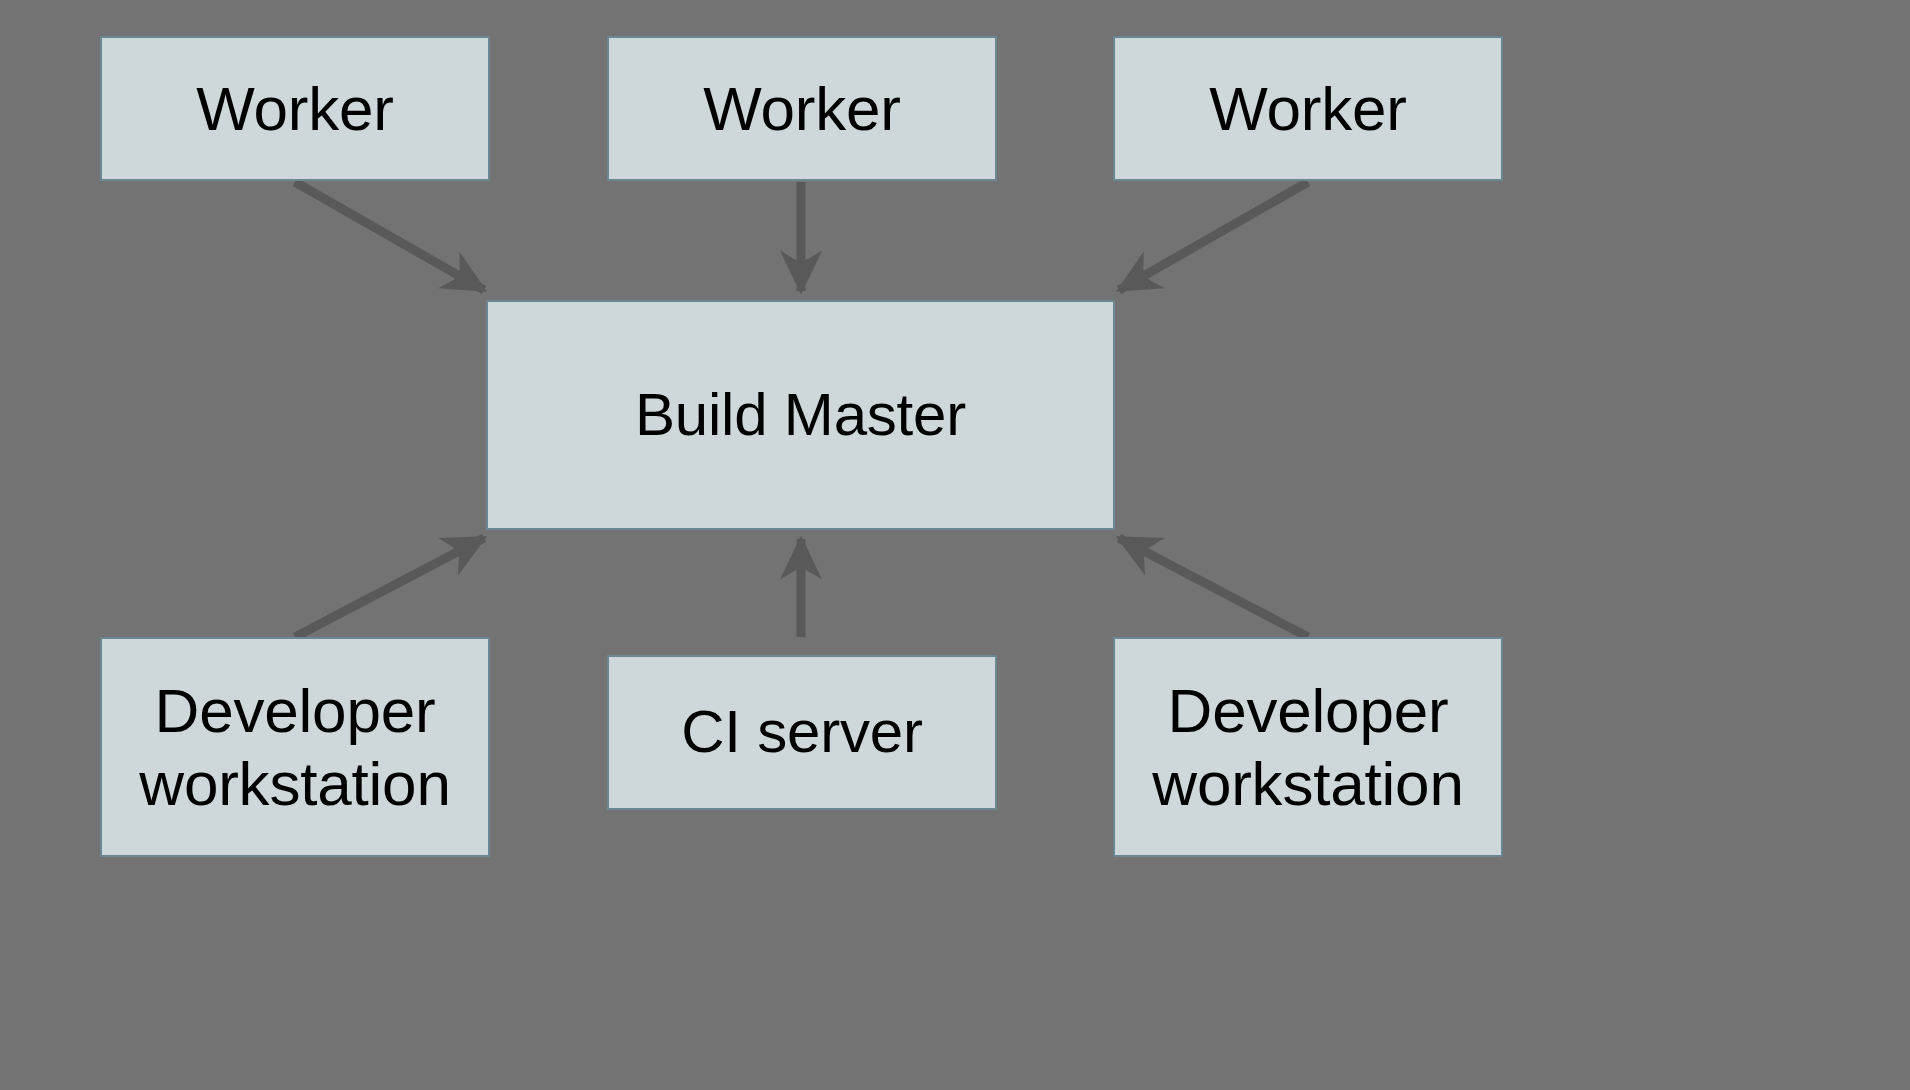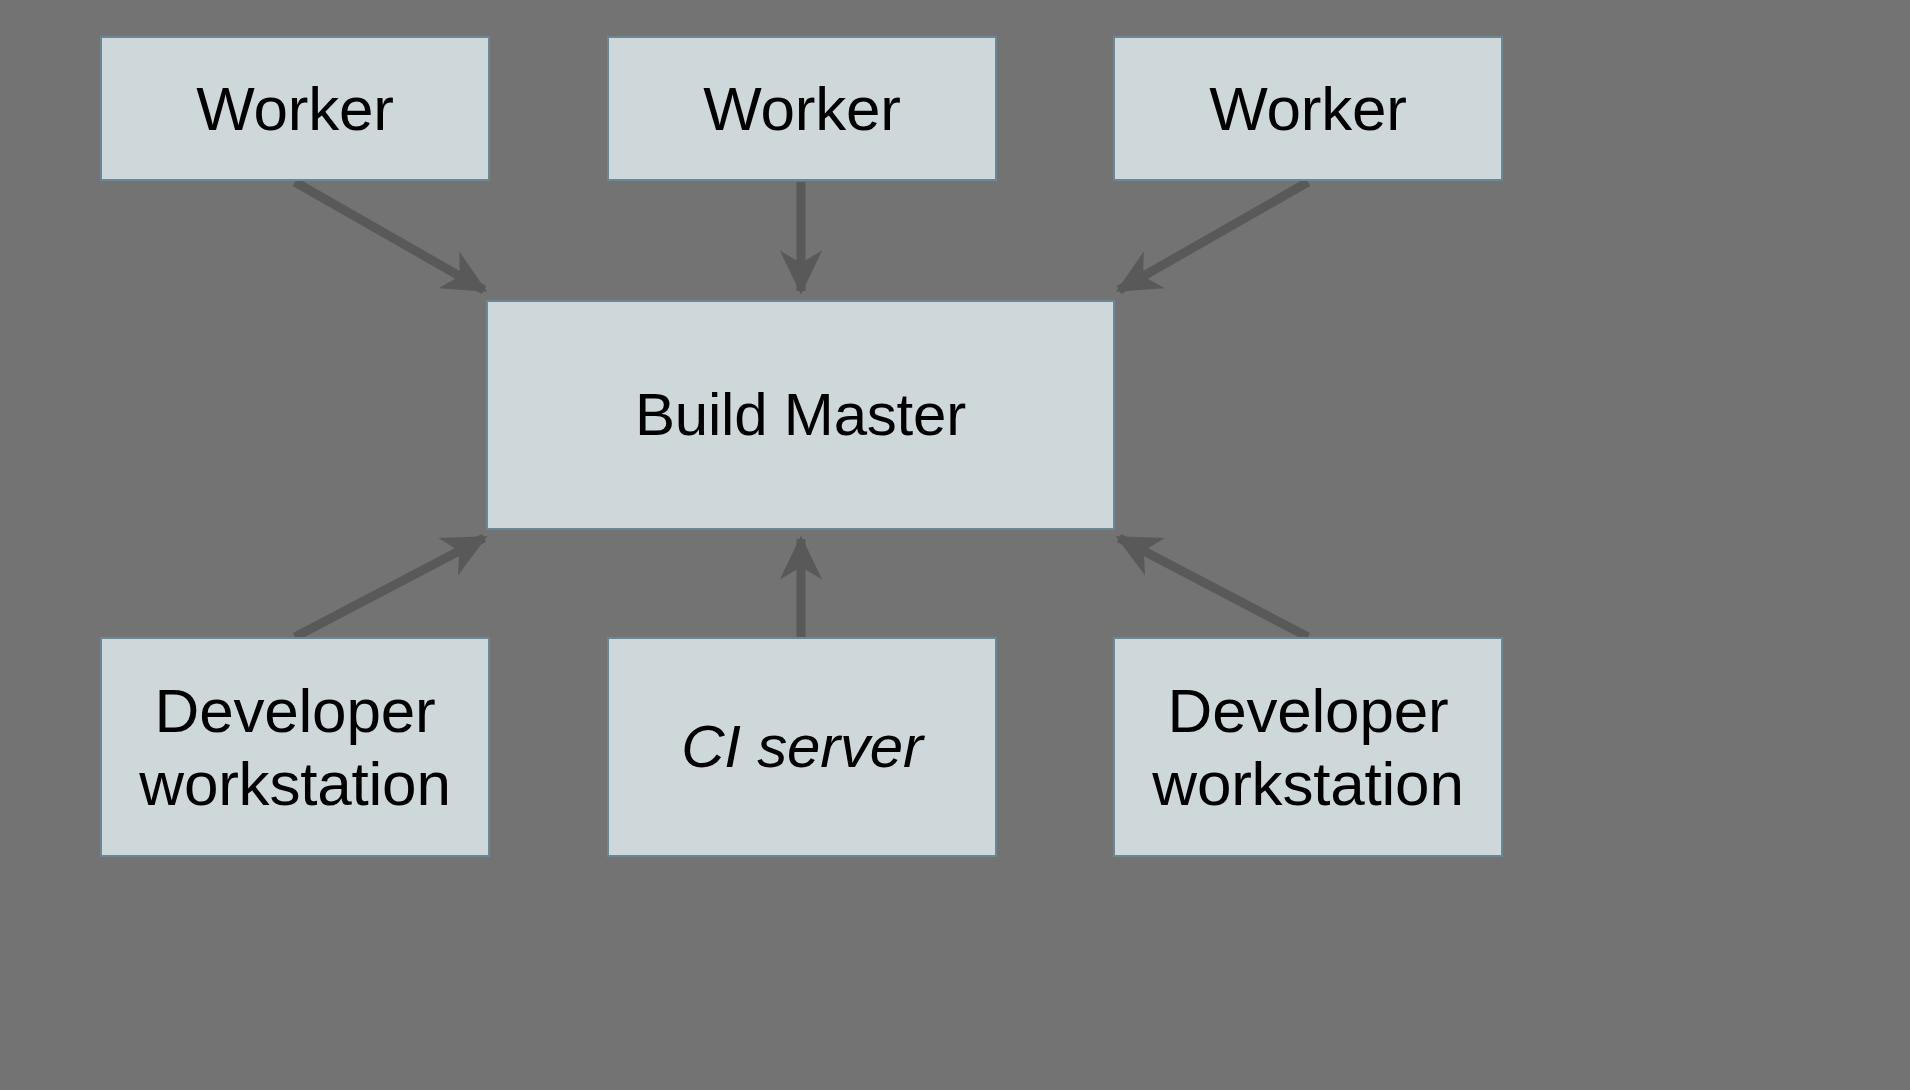--- a/index.html
+++ b/index.html
@@ -51,21 +51,21 @@
   .fs-master   { font-size: 60px; }
   .fs-dev      { font-size: 62px; text-align: center; }
   .fs-ci       { font-size: 60px; }
 
   
   #node-worker-1      { left: 100px;  top: 36px;  width: 390px;  height: 145px; }
   #node-worker-2      { left: 607px;  top: 36px;  width: 390px;  height: 145px; }
   #node-worker-3      { left: 1113px; top: 36px;  width: 390px;  height: 145px; }
   #node-build-master  { left: 486px;  top: 300px; width: 629px;  height: 230px; text-align: center; }
   #node-dev-left      { left: 100px;  top: 637px; width: 390px;  height: 220px; }
-  #node-ci-server     { left: 607px;  top: 637px; width: 390px;  height: 220px; font-style: italic; }
+  #node-ci-server     { left: 607px;  top: 655px; width: 390px;  height: 155px; }
   #node-dev-right     { left: 1113px; top: 637px; width: 390px;  height: 220px; }
 </style>
 </head>
 <body>
 
 <div id="diagram-canvas">
 
   <svg id="arrow-layer" viewBox="0 0 1910 1090" width="1910" height="1090" xmlns="http://www.w3.org/2000/svg">
     <defs>
       <marker id="barb" markerWidth="5.2" markerHeight="5.2" refX="4.6" refY="2.6" orient="auto" markerUnits="strokeWidth">

